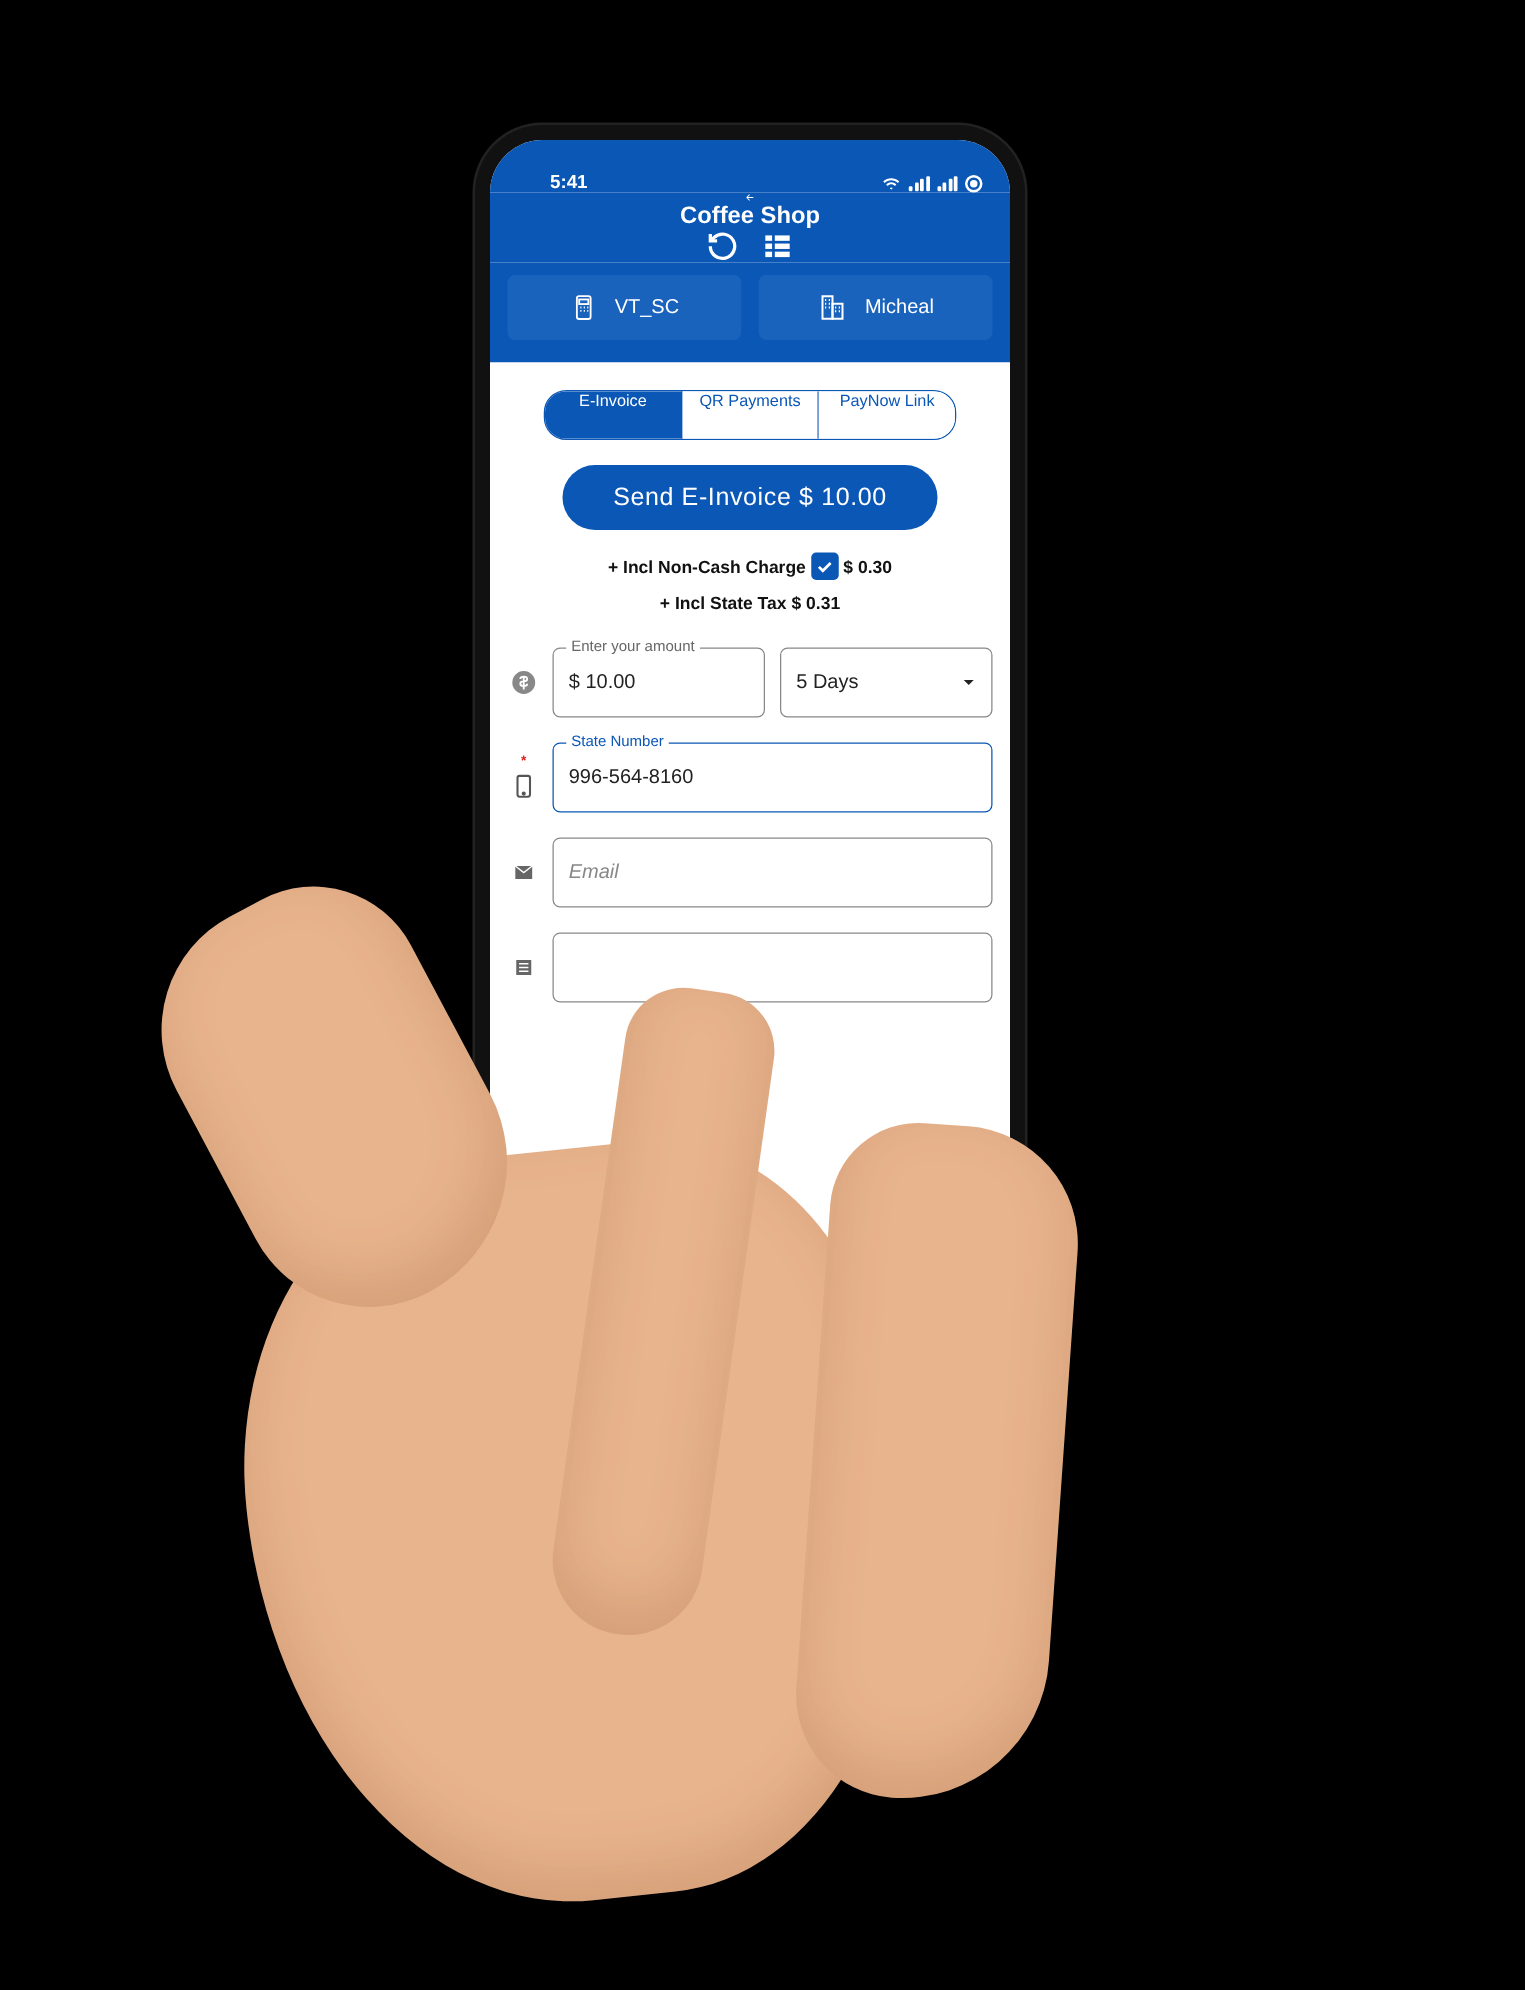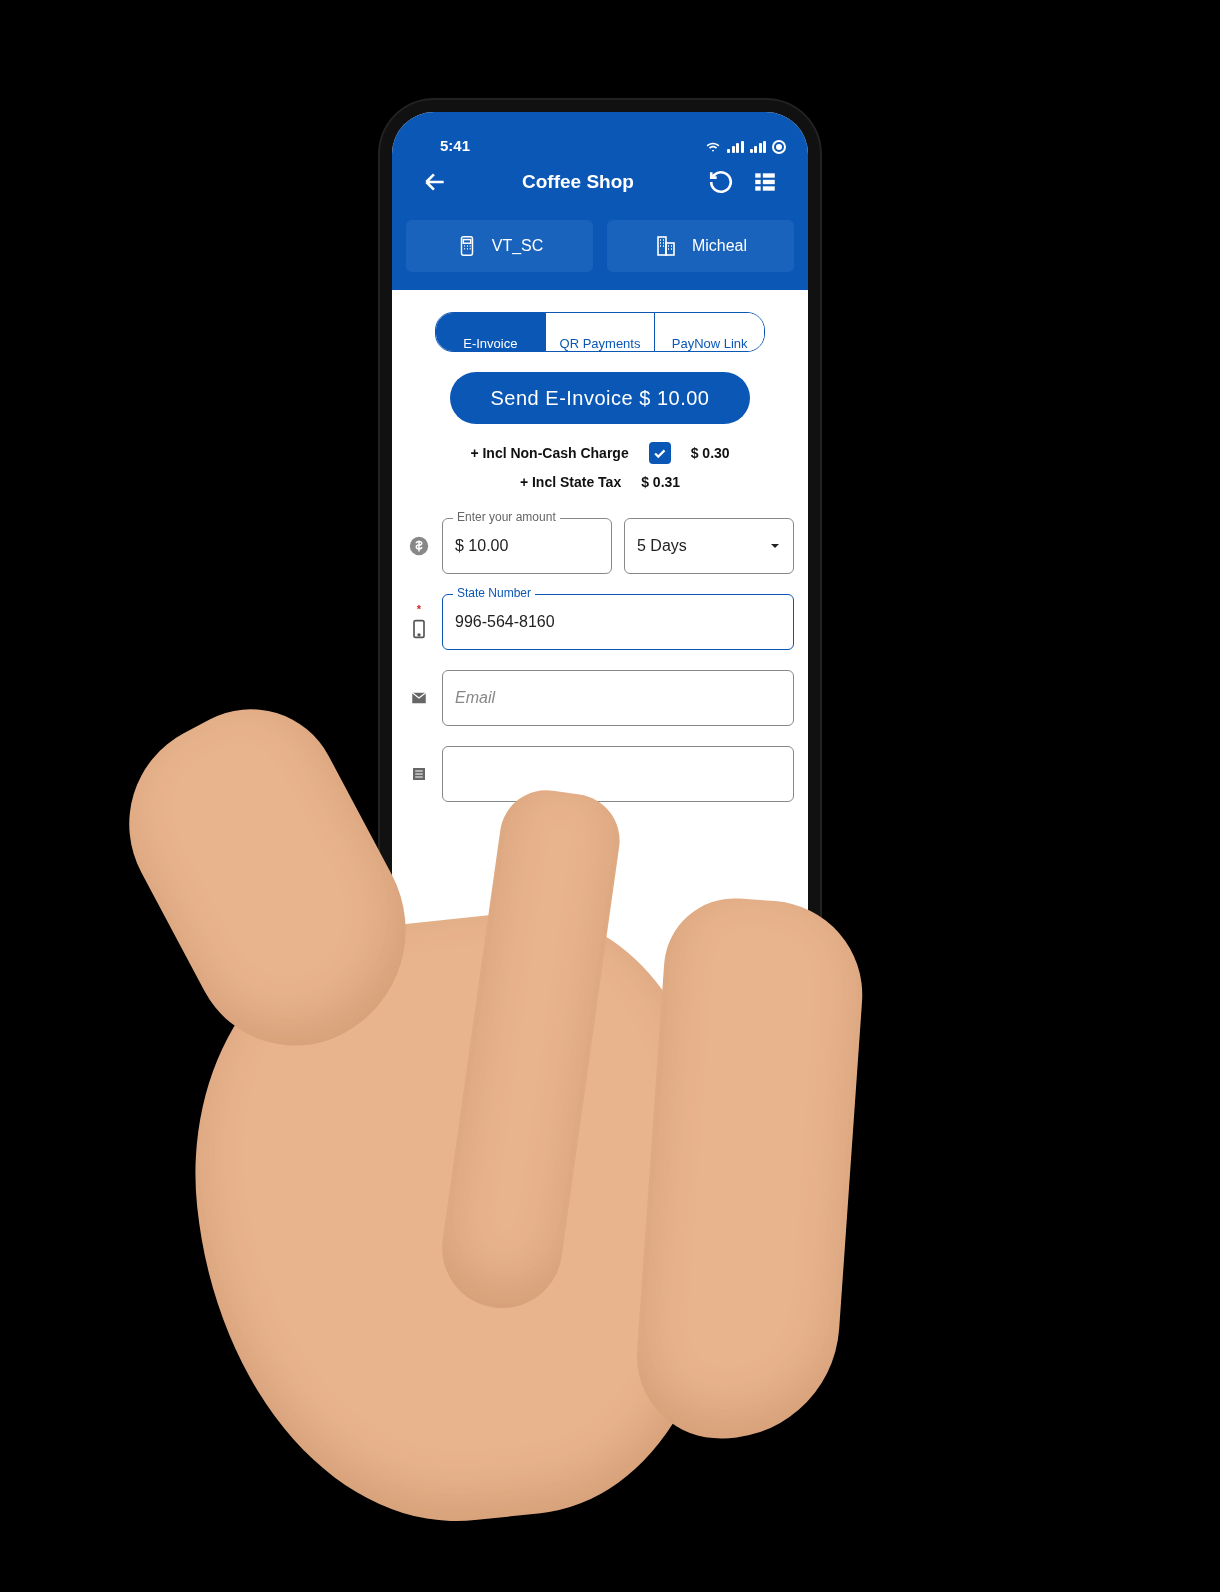--- a/index.html
+++ b/index.html
@@ -53,20 +53,21 @@
   .loc-dot::after{content:"";position:absolute;top:2px;left:2px;width:6px;height:6px;background:#fff;border-radius:50%;}
 
   .appbar {
     background: #0b57b5;
     color: #fff;
     height: 56px;
     display: flex;
     align-items: center;
     justify-content: space-between;
     padding: 0 30px;
+    flex-direction: column;
   }
   .appbar .title { font-size: 19px; font-weight: 600; }
   .appbar .right { display:flex; gap:18px; align-items:center;}
   .iconbtn { width:26px; height:26px; color:#fff; }
 
   .chips {
     background: #0b57b5;
     display:flex;
     gap:14px;
     padding: 10px 14px 18px;
@@ -97,21 +98,21 @@
     display:flex;
     border:1.5px solid #0b57b5;
     border-radius:18px;
     overflow:hidden;
     width: 330px;
     margin: 0 auto 20px;
     height:40px;
   }
   .segmented .seg {
     flex:1;
-    display:flex;align-items:flex-end;justify-content:center;
+    display:flex;align-items:flex-start;justify-content:center;
     font-size:13px;
     color:#0b57b5;
     background:#fff;
     border-right:1px solid #0b57b5;
   }
   .segmented .seg:last-child{border-right:none;}
   .segmented .seg.active { background:#0b57b5; color:#fff; }
 
   .bigbtn {
     display:block;
@@ -123,21 +124,21 @@
     border-radius: 28px;
     height: 52px;
     font-size:20px;
     letter-spacing: .5px;
   }
 
   .line {
     display:flex;
     align-items:center;
     justify-content:center;
-    gap:20px;
+    gap:4px;
     font-size:14px;
     color:#111;
     margin-bottom:10px;
     font-weight:600;
   }
   .chk {
     width:22px;height:22px;border-radius:4px;background:#0b57b5;
     display:flex;align-items:center;justify-content:center;color:#fff;
   }
 

